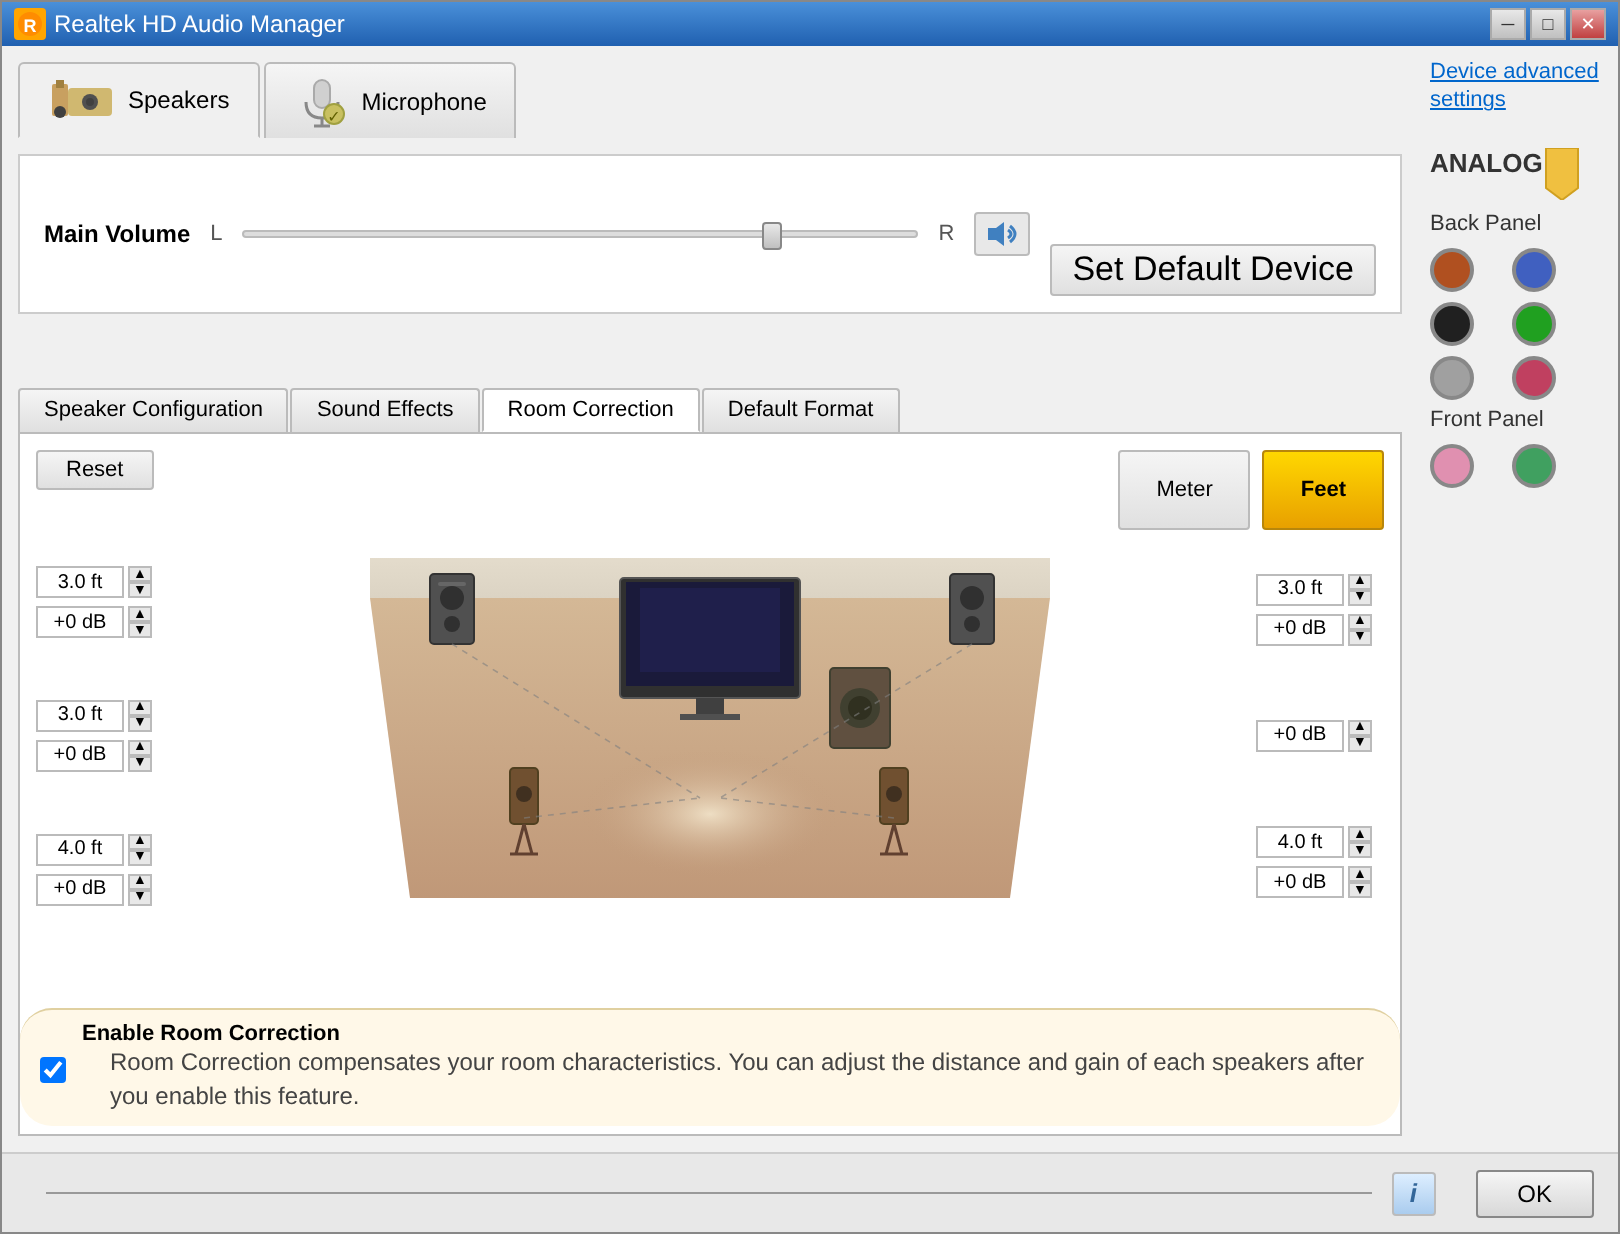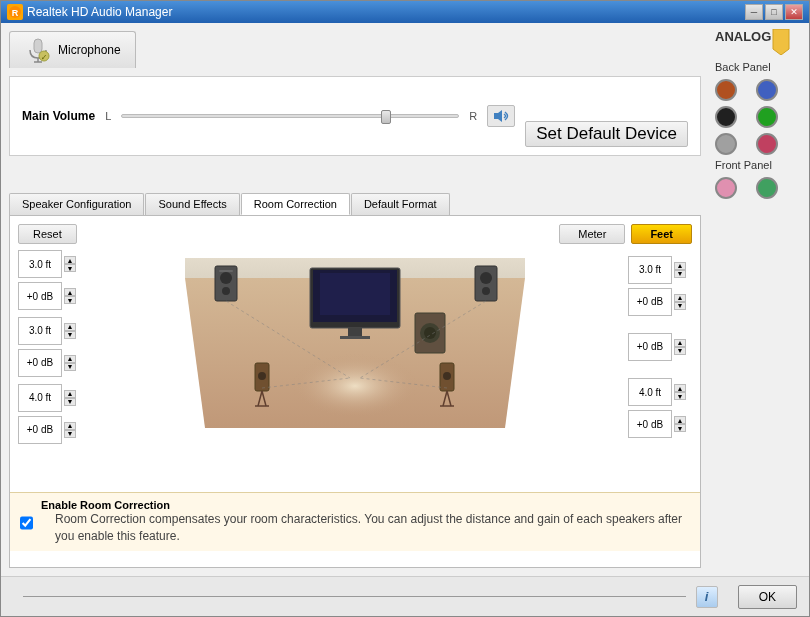--- a/index.html
+++ b/index.html
@@ -196,37 +196,37 @@
     }
     .meter-btn {
       padding: 3px 18px;
       border: 1px solid #bbb;
       background: linear-gradient(to bottom, #f5f5f5, #e0e0e0);
       cursor: pointer;
       font-size: 11px;
       border-radius: 2px;
     }
     .feet-btn {
-      padding: 3px 18px;
+      padding: 13px 18px;
       border: 1px solid #b8860b;
       background: linear-gradient(to bottom, #ffd700, #e8a000);
       cursor: pointer;
       font-size: 11px;
       border-radius: 2px;
       font-weight: bold;
     }
     .spin-control {
       display: flex;
       align-items: center;
       gap: 2px;
       margin-bottom: 2px;
     }
     .spin-input {
       width: 44px;
-      height: 28px;
+      height: 16px;
       border: 1px solid #bbb;
       font-size: 10px;
       text-align: center;
       background: white;
     }
     .spin-btns {
       display: flex;
       flex-direction: column;
     }
     .spin-btn {
@@ -237,28 +237,29 @@
       cursor: pointer;
       font-size: 7px;
       display: flex;
       align-items: center;
       justify-content: center;
       line-height: 1;
     }
     
     .enable-section {
       position: absolute;
-      bottom: 16px;
+      bottom: 4px;
       left: 0;
       right: 0;
       background: #fff8e8;
       border-top: 1px solid #e0d0a0;
       padding: 6px 10px;
       display: flex;
       gap: 8px;
+      border-radius: 16px;
     }
     .enable-checkbox {
       margin-top: 2px;
     }
     .enable-text {
       flex: 1;
     }
     .enable-title { font-weight: bold; font-size: 11px; }
     .enable-desc { font-size: 12px; color: #444; line-height: 1.4; padding-left: 14px; }
     
@@ -384,20 +385,31 @@
       <button class="title-btn">─</button>
       <button class="title-btn">□</button>
       <button class="title-btn close">✕</button>
     </div>
   </div>
 
   <div class="content-area">
     <div class="main-panel">
 
       <div class="device-tabs">
+        <div class="device-tab active">
+          <svg width="34" height="28" viewBox="0 0 34 28">
+            <rect x="2" y="6" width="8" height="16" rx="1" fill="#c8a060"></rect>
+            <rect x="4" y="4" width="4" height="4" rx="0" fill="#a08040"></rect>
+            <circle cx="6" cy="20" r="3" fill="#404040"></circle>
+            <rect x="10" y="8" width="22" height="14" rx="2" fill="#d0b870"></rect>
+            <circle cx="21" cy="15" r="4" fill="#505050"></circle>
+            <circle cx="21" cy="15" r="2" fill="#404040"></circle>
+          </svg>
+          <span>Speakers</span>
+        </div>
         <div class="device-tab">
           <svg width="28" height="28" viewBox="0 0 28 28">
             <rect x="10" y="3" width="8" height="14" rx="4" fill="#d0d0d0" stroke="#aaa" stroke-width="1"></rect>
             <path d="M6 14 Q6 22 14 22 Q22 22 22 14" fill="none" stroke="#888" stroke-width="1.5"></path>
             <line x1="14" y1="22" x2="14" y2="26" stroke="#888" stroke-width="1.5"></line>
             <line x1="10" y1="26" x2="18" y2="26" stroke="#888" stroke-width="1.5"></line>
             <circle cx="20" cy="20" r="5" fill="#c8c060" stroke="#a0a040" stroke-width="1"></circle>
             <text x="20" y="24" text-anchor="middle" font-size="8" fill="#606000">✓</text>
           </svg>
           <span>Microphone</span>
@@ -629,20 +641,21 @@
           <input type="checkbox" checked="" class="enable-checkbox" style="">
           <div class="enable-text">
             <div class="enable-title">Enable Room Correction</div>
             <div class="enable-desc">Room Correction compensates your room characteristics. You can adjust the distance and gain of each speakers after you enable this feature.</div>
           </div>
         </div>
       </div>
     </div>
 
     <div class="right-sidebar">
+      <a class="device-advanced-link">Device advanced settings</a>
 
       <div class="analog-section">
         <div class="analog-header-row">
           <span class="analog-label">ANALOG</span>
           <svg width="20" height="26" viewBox="0 0 20 26">
             <polygon points="2,0 18,0 18,20 10,26 2,20" fill="#f0c040" stroke="#d0a020" stroke-width="1"></polygon>
           </svg>
         </div>
         <div class="panel-label">Back Panel</div>
         <div class="connector-grid">

